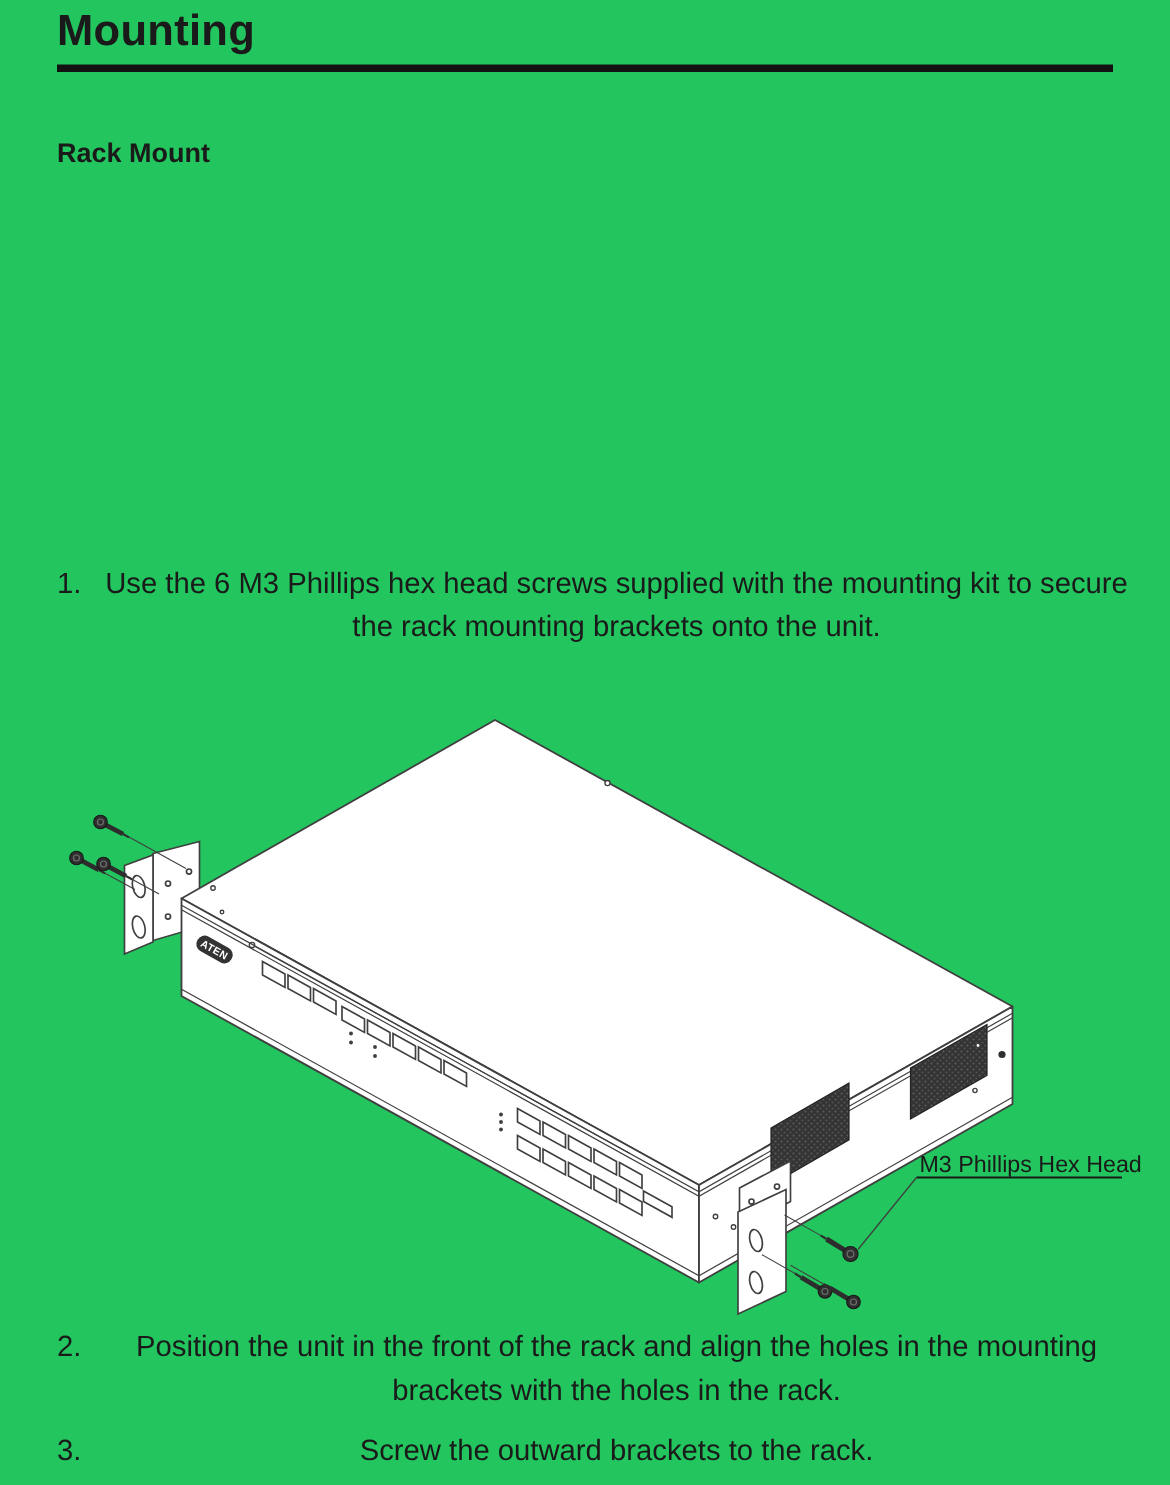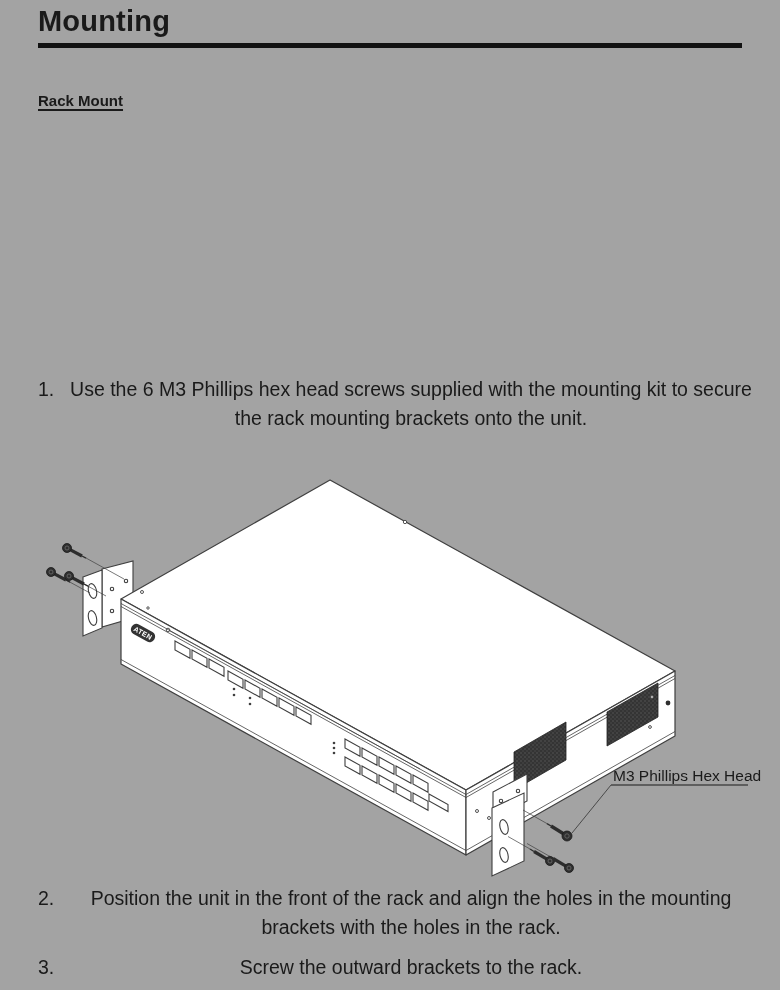--- a/index.html
+++ b/index.html
@@ -1,27 +1,27 @@
 <!DOCTYPE html>
 <html><head>
 <meta charset="utf-8">
 <style>
   html,body{margin:0;padding:0;background:#fff;}
   .page{
-    position:relative;width:780px;height:990px;background:#a3a3a3;
+    position:relative;width:780px;height:990px;background:#22c55e;
     font-family:"Liberation Sans","DejaVu Sans",sans-serif;color:#1a1a1a;overflow:hidden;
   }
   .abs{position:absolute;}
   .doc-title{
     left:38px;top:5px;width:704px;font-size:29px;font-weight:bold;letter-spacing:.2px;
   }
   .title-rule{left:38px;top:43px;width:704px;height:4.5px;background:#121212;}
   .section-heading{
-    left:38px;top:92px;font-size:15px;font-weight:bold;
-    text-decoration:underline;text-decoration-thickness:1.8px;text-underline-offset:3px;
+    left:38px;top:92px;font-size:18px;font-weight:bold;
+    text-decoration-thickness:1.8px;text-underline-offset:3px;
   }
   .intro{
     left:38px;top:130px;width:712px;font-size:19.5px;line-height:29px;
   }
   .note-box{
     left:38px;top:227px;width:704px;
     border-top:1.6px solid #1a1a1a;border-bottom:1.6px solid #1a1a1a;
     padding:4px 0 7px 0;
     display:grid;grid-template-columns:47px 1fr;column-gap:0;
   }

